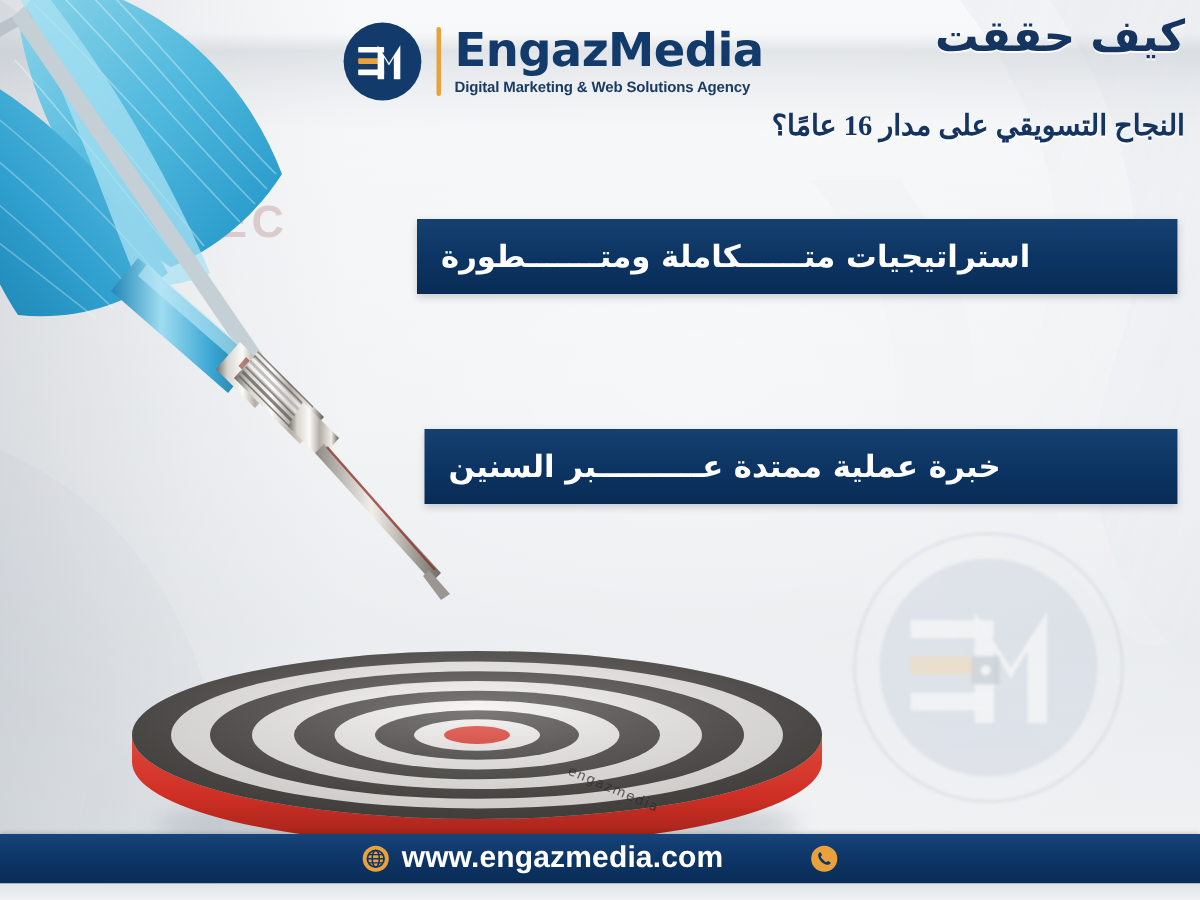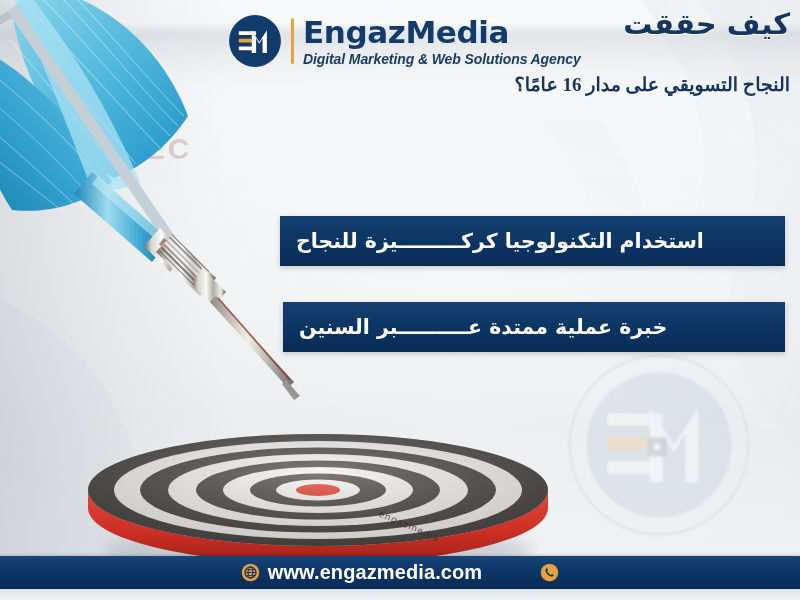--- a/index.html
+++ b/index.html
@@ -53,21 +53,21 @@
   .logo { position:absolute; left:228px; top:14px; display:flex; align-items:center; gap:9px; }
   .logo-badge { width:54px; height:54px; flex:0 0 auto; }
   .logo-div { width:3px; height:46px; background:#e9a13b; border-radius:2px; }
   .logo-text { display:flex; flex-direction:column; justify-content:center; line-height:1; }
   .logo-name {
     font-family:"DejaVu Sans","Liberation Sans",sans-serif;
     font-weight:700; font-size:31px; color:#123a6b; letter-spacing:-.4px;
   }
   .logo-tag {
     font-family:"Liberation Sans",sans-serif;
-    font-weight:700; font-size:14px; color:#1b3b63; margin-top:4px; letter-spacing:-.1px;font-style:italic;
+    font-weight:700; font-size:10px; color:#1b3b63; margin-top:4px; letter-spacing:-.1px;
   }
 
   
   .headline {
     position:absolute; right:10px; top:8px;
     width:330px; text-align:right; direction:rtl;
     font-family:"DejaVu Sans","Liberation Sans",sans-serif;
     font-weight:700; font-size:29px; color:#163460;
     text-shadow:0 1px 0 rgba(255,255,255,.85);
     line-height:1.12;
@@ -91,21 +91,21 @@
     direction:rtl;
     box-shadow:0 2px 5px rgba(40,50,65,.22);
   }
   .bar span {
     color:#ffffff;
     font-family:"DejaVu Sans","Liberation Sans",sans-serif;
     font-weight:700; font-size:20.5px; white-space:nowrap;
   }
   #bar-1 { left:278px; width:507px; top:146px; }
   #bar-2 { left:280px; width:505px; top:216px; }
-  #bar-3 { left:283px; width:502px; top:302px; }
+  #bar-3 { left:283px; width:502px; top:286px; }
 
   
   .dart { position:absolute; left:-36px; top:-24px; width:380px; height:470px; }
 
   
   .board { position:absolute; left:78px; top:398px; width:470px; height:170px; }
 
   
   .footer {
     position:absolute; left:0; right:0; top:556px; height:33px;
@@ -296,22 +296,22 @@
     <div class="logo-div"></div>
     <div class="logo-text">
       <div class="logo-name">EngazMedia</div>
       <div class="logo-tag">Digital Marketing &amp; Web Solutions Agency</div>
     </div>
   </div>
 
   <div class="headline">كيف حققت</div>
   <div class="headline-2">النجاح التسويقي على مدار 16 عامًا؟</div>
 
-  <div class="bar" id="bar-2">
-    <span>استخدام التكنولوجيا كركـــــــــيزة للنجاح</span>
+  <div class="bar" id="bar-1">
+    <span>استراتيجيات متــــــكاملة ومتـــــــطورة</span>
   </div>
   <div class="bar" id="bar-3">
     <span>خبرة عملية ممتدة عــــــــــبر السنين</span>
   </div>
 
   <div class="footer">
     <div class="fitem">
       <svg class="fico" viewBox="0 0 24 24">
         <circle cx="12" cy="12" r="11" fill="#e9a13b"></circle>
         <circle cx="12" cy="12" r="7" fill="none" stroke="#0d3566" stroke-width="1.5"></circle>

